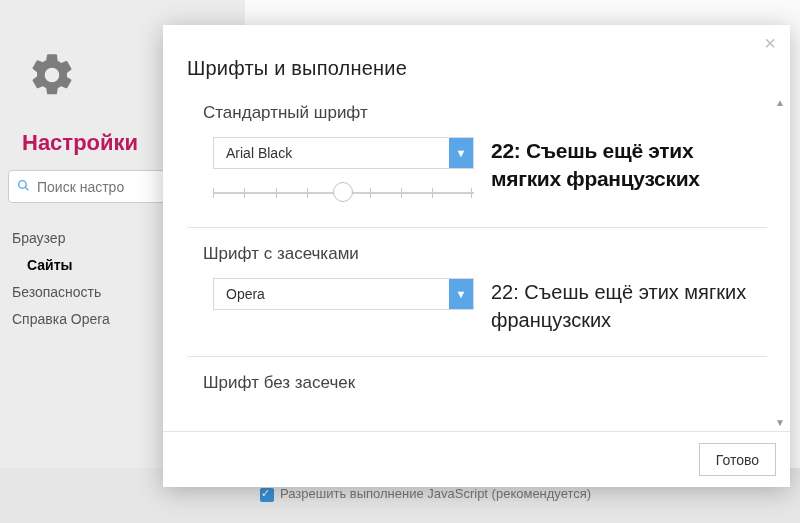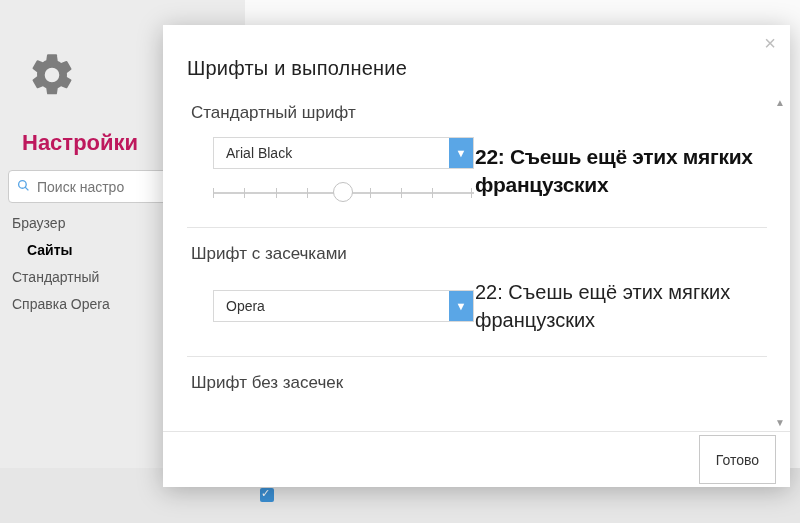--- a/index.html
+++ b/index.html
@@ -8,60 +8,60 @@
 
   
   .bg { position: absolute; inset: 0; background: #f4f4f4; }
   .bg-sidebar { position: absolute; left: 0; top: 0; width: 245px; height: 470px; background: #ececec; }
   .gear { position: absolute; left: 27px; top: 50px; }
   .gear svg { display: block; }
   .bg-title { position: absolute; left: 22px; top: 130px; font-size: 22px; font-weight: 600; color: #be185d; }
   .bg-search { position: absolute; left: 8px; top: 170px; width: 228px; height: 33px; background: #fff; border: 1px solid #ccc; border-radius: 4px; display: flex; align-items: center; padding: 0 8px; overflow: hidden; }
   .bg-search .si { color: #5aa6e6; font-size: 13px; margin-right: 7px; }
   .bg-search input { border: none; outline: none; font-size: 14px; color: #14532d; width: 100%; background: transparent; }
-  .bg-nav { position: absolute; left: 12px; top: 215px; display: flex; flex-direction: column; gap: 11px; }
+  .bg-nav { position: absolute; left: 12px; top: 230px; display: flex; flex-direction: column; gap: 11px; }
   .bg-nav a { font-size: 14px; color: #555; text-decoration: none; }
   .bg-nav a.active { color: #000; font-weight: 600; margin-left: 15px; }
   .bg-content { position: absolute; left: 245px; top: 0; right: 0; bottom: 0; background: #fafafa; }
   .bg-foot { position: absolute; left: 0; bottom: 0; right: 0; height: 55px; background: #e6e6e6; color: #777; font-size: 13px; padding: 18px 0 0 260px; white-space: nowrap; overflow: hidden; }
   .bg-foot .chk { display:inline-block; width:14px; height:14px; background:#3b8fd3; border-radius:2px; vertical-align:middle; margin-right:6px; position:relative; }
   .bg-foot .chk::after { content:"✓"; color:#fff; font-size:11px; position:absolute; left:1px; top:-1px; }
 
   
   .modal { position: absolute; left: 163px; top: 25px; width: 627px; height: 462px; background: #fff; box-shadow: 0 4px 24px rgba(0,0,0,0.25); }
   .modal-close { position: absolute; right: 10px; top: 8px; width: 20px; height: 20px; color: #bdbdbd; cursor: pointer; font-size: 20px; line-height: 20px; text-align: center; }
   .modal-title { position: absolute; left: 24px; top: 32px; font-size: 20px; font-weight: 400; color: #222; letter-spacing: 0.2px; }
   .modal-body { position: absolute; left: 0; top: 70px; right: 0; bottom: 56px; overflow: hidden; padding: 0 24px 0 24px; }
   .scrollbar { position:absolute; right:2px; top:0; bottom:0; width:16px; }
   .scrollbar .up, .scrollbar .down { width:16px; height:16px; color:#9a9a9a; font-size:10px; text-align:center; line-height:16px; }
   .scrollbar .track { position:absolute; top:16px; bottom:16px; left:0; right:0; }
 
-  .section-label { font-size: 17px; color: #444; margin: 8px 0 14px 4px; font-weight: 400; }
-  .row { display: flex; align-items: center; gap: 14px; }
+  .section-label { font-size: 17px; color: #444; margin: 8px 0 14px 16px; font-weight: 400; }
+  .row { display: flex; align-items: flex-start; gap: 30px; }
   .col-controls { width: 274px; flex: 0 0 274px; }
   .col-preview { flex: 1; min-width: 0; }
 
   .select { width: 261px; height: 32px; background: #fff; border: 1px solid #d8d8d8; display:flex; align-items:center; position:relative; margin-left: 26px; }
   .select span { padding-left: 12px; font-size: 14px; color: #333; }
   .select .btn { position:absolute; right:0; top:0; width:24px; height:100%; background:#5aa6e6; color:#fff; display:flex; align-items:center; justify-content:center; font-size:11px; }
 
   .slider-wrap { margin: 18px 0 6px 26px; width: 261px; }
   .slider-track { height: 12px; position: relative; }
   .slider-track .line { position:absolute; left:0; right:0; top:5px; height:2px; background:#d0d0d0; }
   .slider-track .tick { position:absolute; top:1px; width:1px; height:10px; background:#c8c8c8; }
   .slider-track .knob { position:absolute; left:46%; top:-5px; width:20px; height:20px; border-radius:50%; background:#fff; border:1px solid #c2c2c2; }
   .slider-labels { display:flex; justify-content:space-between; margin-top:6px; font-size:12.5px; color:#555; }
 
   .preview-1 { font-family: "Arial Black", Arial, sans-serif; font-weight: 900; font-size: 21px; line-height: 1.35; color:#111; letter-spacing:-0.3px; overflow:hidden; max-height: 62px; }
   .preview-2 { font-family: Arial, sans-serif; font-weight: 400; font-size: 20px; line-height: 1.4; color:#222; overflow:hidden; max-height: 62px; }
 
   .hr { height:1px; background:#e4e4e4; margin: 22px 0 16px 0; width: 580px; }
 
   .modal-foot { position:absolute; left:0; right:0; bottom:0; height:56px; border-top:1px solid #e4e4e4; display:flex; align-items:center; justify-content:flex-end; padding-right:14px; }
-  .done-btn { height:49px; padding:0 16px; background:#fff; border:1px solid #c8c8c8; font-size:14px; color:#333; cursor:pointer; }
+  .done-btn { height:33px; padding:0 16px; background:#fff; border:1px solid #c8c8c8; font-size:14px; color:#333; cursor:pointer; }
 </style>
 </head>
 <body>
 
 <div class="bg">
   <div class="bg-sidebar">
     <div class="gear">
       <svg width="50" height="50" viewBox="0 0 24 24" fill="#7d7d7d">
           <path d="M19.14,12.94a7.14,7.14,0,0,0,.05-.94,7.14,7.14,0,0,0-.05-.94l2.03-1.58a.5.5,0,0,0,.12-.63l-1.92-3.32a.5.5,0,0,0-.6-.22l-2.39.96a7.03,7.03,0,0,0-1.62-.94l-.36-2.54A.5.5,0,0,0,13.9,2h-3.8a.5.5,0,0,0-.49.42L9.25,4.96a7.03,7.03,0,0,0-1.62.94l-2.39-.96a.5.5,0,0,0-.6.22L2.72,8.48a.5.5,0,0,0,.12.63l2.03,1.58a7.14,7.14,0,0,0-.05.94,7.14,7.14,0,0,0,.05.94L2.84,14.15a.5.5,0,0,0-.12.63l1.92,3.32a.5.5,0,0,0,.6.22l2.39-.96a7.03,7.03,0,0,0,1.62.94l.36,2.54a.5.5,0,0,0,.49.42h3.8a.5.5,0,0,0,.49-.42l.36-2.54a7.03,7.03,0,0,0,1.62-.94l2.39.96a.5.5,0,0,0,.6-.22l1.92-3.32a.5.5,0,0,0-.12-.63ZM12,15.5A3.5,3.5,0,1,1,15.5,12,3.5,3.5,0,0,1,12,15.5Z"></path>
         </svg>
@@ -72,27 +72,27 @@
         <svg width="13" height="13" viewBox="0 0 24 24" fill="none" stroke="#5aa6e6" stroke-width="2.5">
             <circle cx="10" cy="10" r="7"></circle>
             <line x1="21" y1="21" x2="15" y2="15"></line>
           </svg>
       </span>
       <input type="text" placeholder="Поиск настро" style="">
     </div>
     <div class="bg-nav">
       <a href="#">Браузер</a>
       <a href="#" class="active">Сайты</a>
-      <a href="#">Стандартный</a>
+      <a href="#">Безопасность</a>
       <a href="#">Справка Opera</a>
     </div>
   </div>
   <div class="bg-content"></div>
   <div class="bg-foot">
-    <span class="chk"></span>
+    <span class="chk"></span><span>Разрешить выполнение JavaScript (рекомендуется)</span>
   </div>
 </div>
 
 <div class="modal">
   <div class="modal-close">
     <span>×</span>
   </div>
   <div class="modal-title">Шрифты и выполнение</div>
 
   <div class="modal-body">

